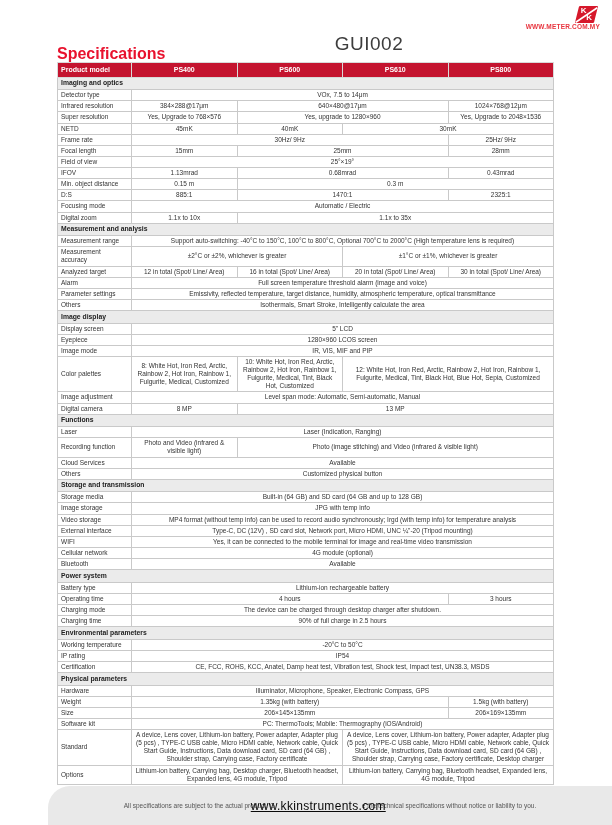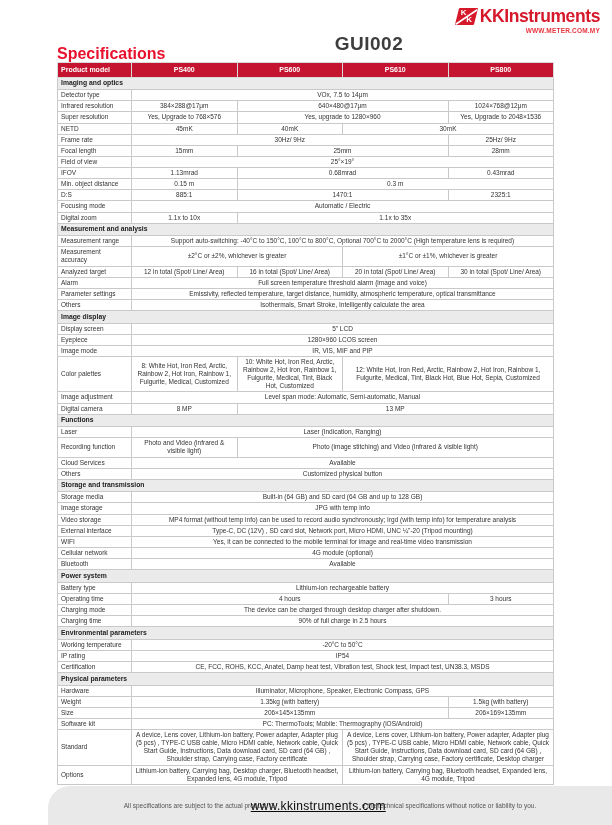--- a/index.html
+++ b/index.html
@@ -25,21 +25,21 @@
   .logo-text{font-size:17.5px;font-weight:bold;color:#d6182b;letter-spacing:-0.4px;white-space:nowrap;}
   .ebolt{position:relative;display:inline-block;}
   .ebolt::after{
     content:"ϟ";position:absolute;left:50%;top:54%;transform:translate(-50%,-50%);
     color:#fff;font-size:8px;font-weight:bold;
   }
   .logo-site{font-size:6.5px;font-weight:bold;color:#e8353f;margin-top:0px;letter-spacing:0.2px;}
   
   .page-title{
     position:absolute;top:33px;left:369px;transform:translateX(-50%);
-    font-size:19px;color:#3d3d3d;letter-spacing:0.5px;font-weight:bold;
+    font-size:19px;color:#3d3d3d;letter-spacing:0.5px;
   }
   .spec-heading{
     position:absolute;top:45px;left:57px;
     font-size:16px;font-weight:bold;color:#e8112d;
   }
   
   .spec-table{
     position:absolute;left:57px;top:62px;width:496px;
     border-collapse:collapse;table-layout:fixed;
   }
@@ -77,21 +77,20 @@
 </style>
 </head>
 <body>
 
 <div class="logo">
   <div class="logo-row">
     <span class="kk-badge">
         <i class="k1">K</i>
         <i class="k2">K</i>
       </span>
-    <span class="logo-text"><span>KKInstrum</span><span class="ebolt">e</span><span>nts</span></span>
   </div>
   <div class="logo-site">WWW.METER.COM.MY</div>
 </div>
 
 <div class="page-title">GUI002</div>
 <div class="spec-heading">Specifications</div>
 
 <table class="spec-table">
   <colgroup>
     <col class="c0">

